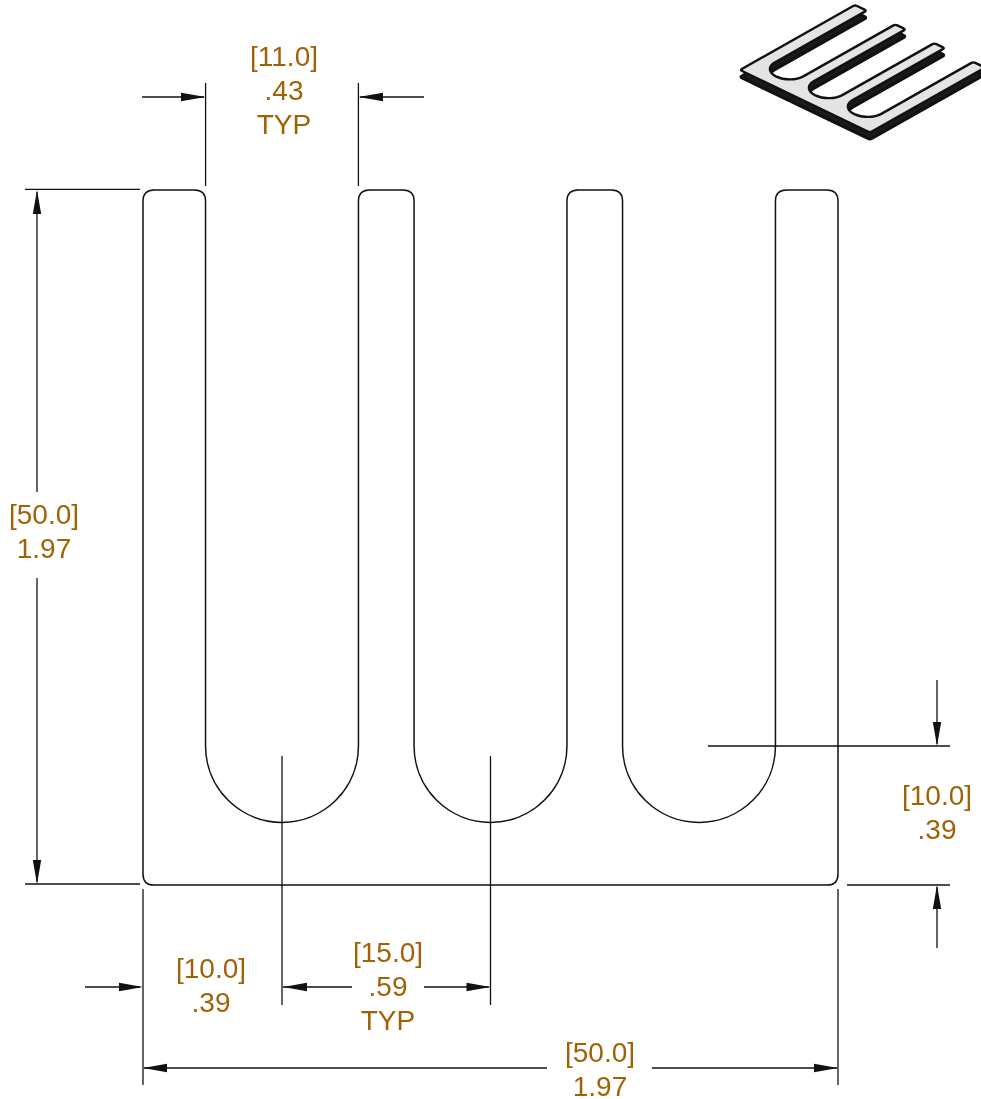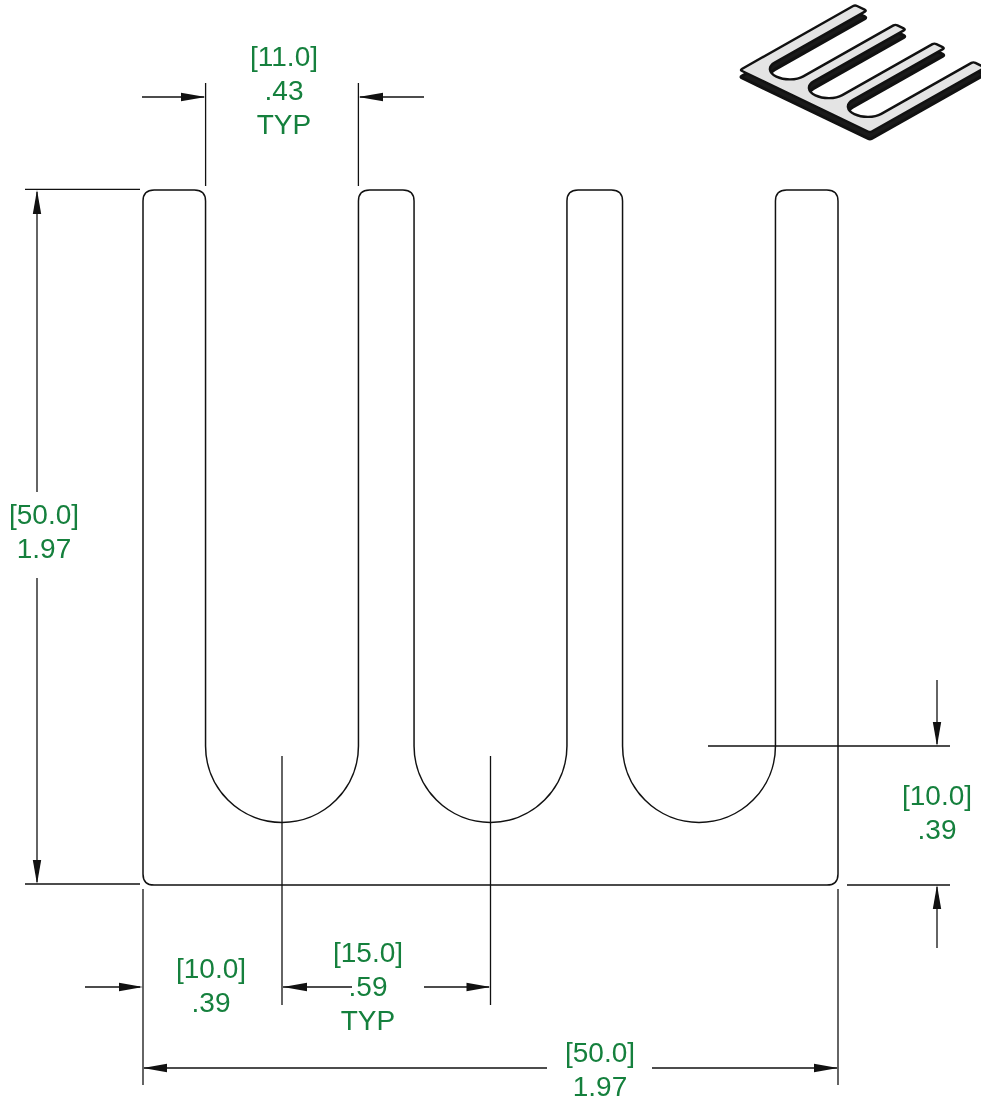--- a/index.html
+++ b/index.html
@@ -10,21 +10,21 @@
     overflow:hidden;
     font-family:"Liberation Sans", sans-serif;
   }
   #stage svg{position:absolute;left:0;top:0;}
   .dim-label{
     position:absolute;
     transform:translateX(-50%);
     text-align:center;
     font-size:28px;
     line-height:34px;
-    color:#15803d;
+    color:#a16207;
     white-space:nowrap;
   }
   .dim-label span{display:block;}
 </style>
 </head>
 <body>
 
 <div id="stage">
 
   <svg width="981" height="1099" viewBox="0 0 981 1099">
@@ -111,21 +111,21 @@
   <div class="dim-label" style="left:937px;top:779px">
     <span>[10.0]</span>
     <span>.39</span>
   </div>
 
   <div class="dim-label" style="left:211px;top:952px">
     <span>[10.0]</span>
     <span>.39</span>
   </div>
 
-  <div class="dim-label" style="left:368px;top:936px">
+  <div class="dim-label" style="left:388px;top:936px">
     <span>[15.0]</span>
     <span>.59</span>
     <span>TYP</span>
   </div>
 
   <div class="dim-label" style="left:600px;top:1036px">
     <span>[50.0]</span>
     <span>1.97</span>
   </div>
 

